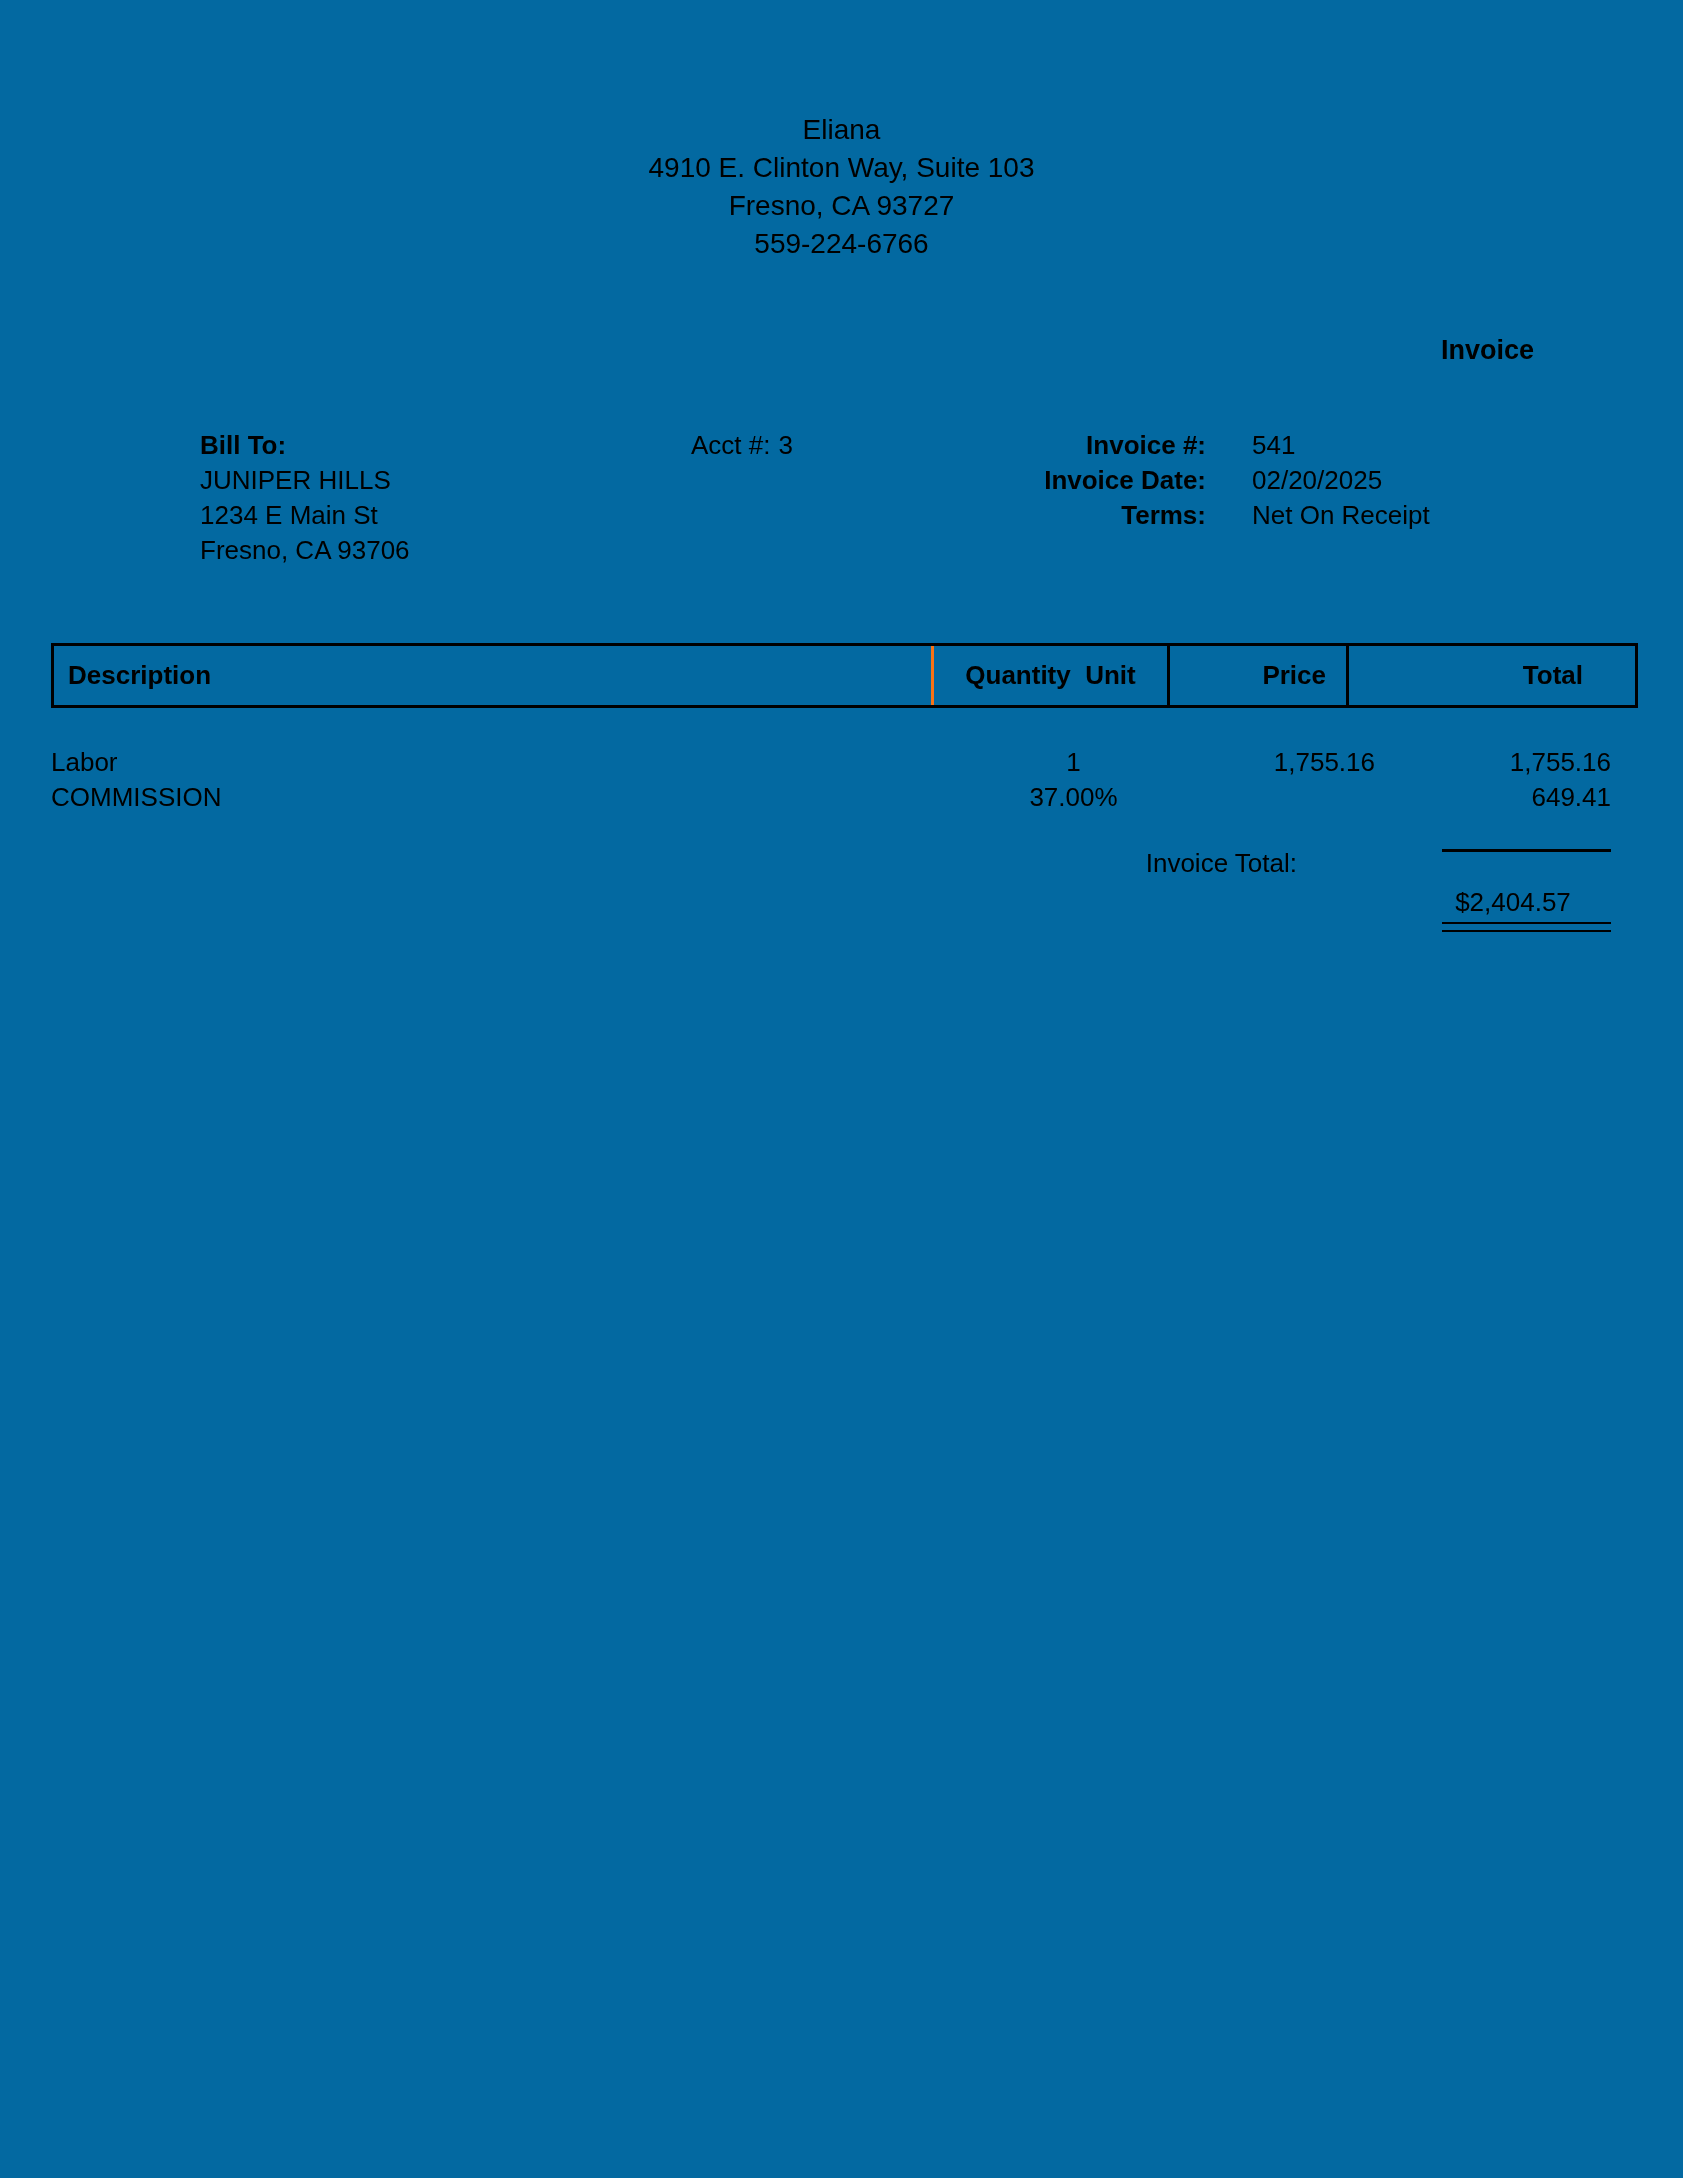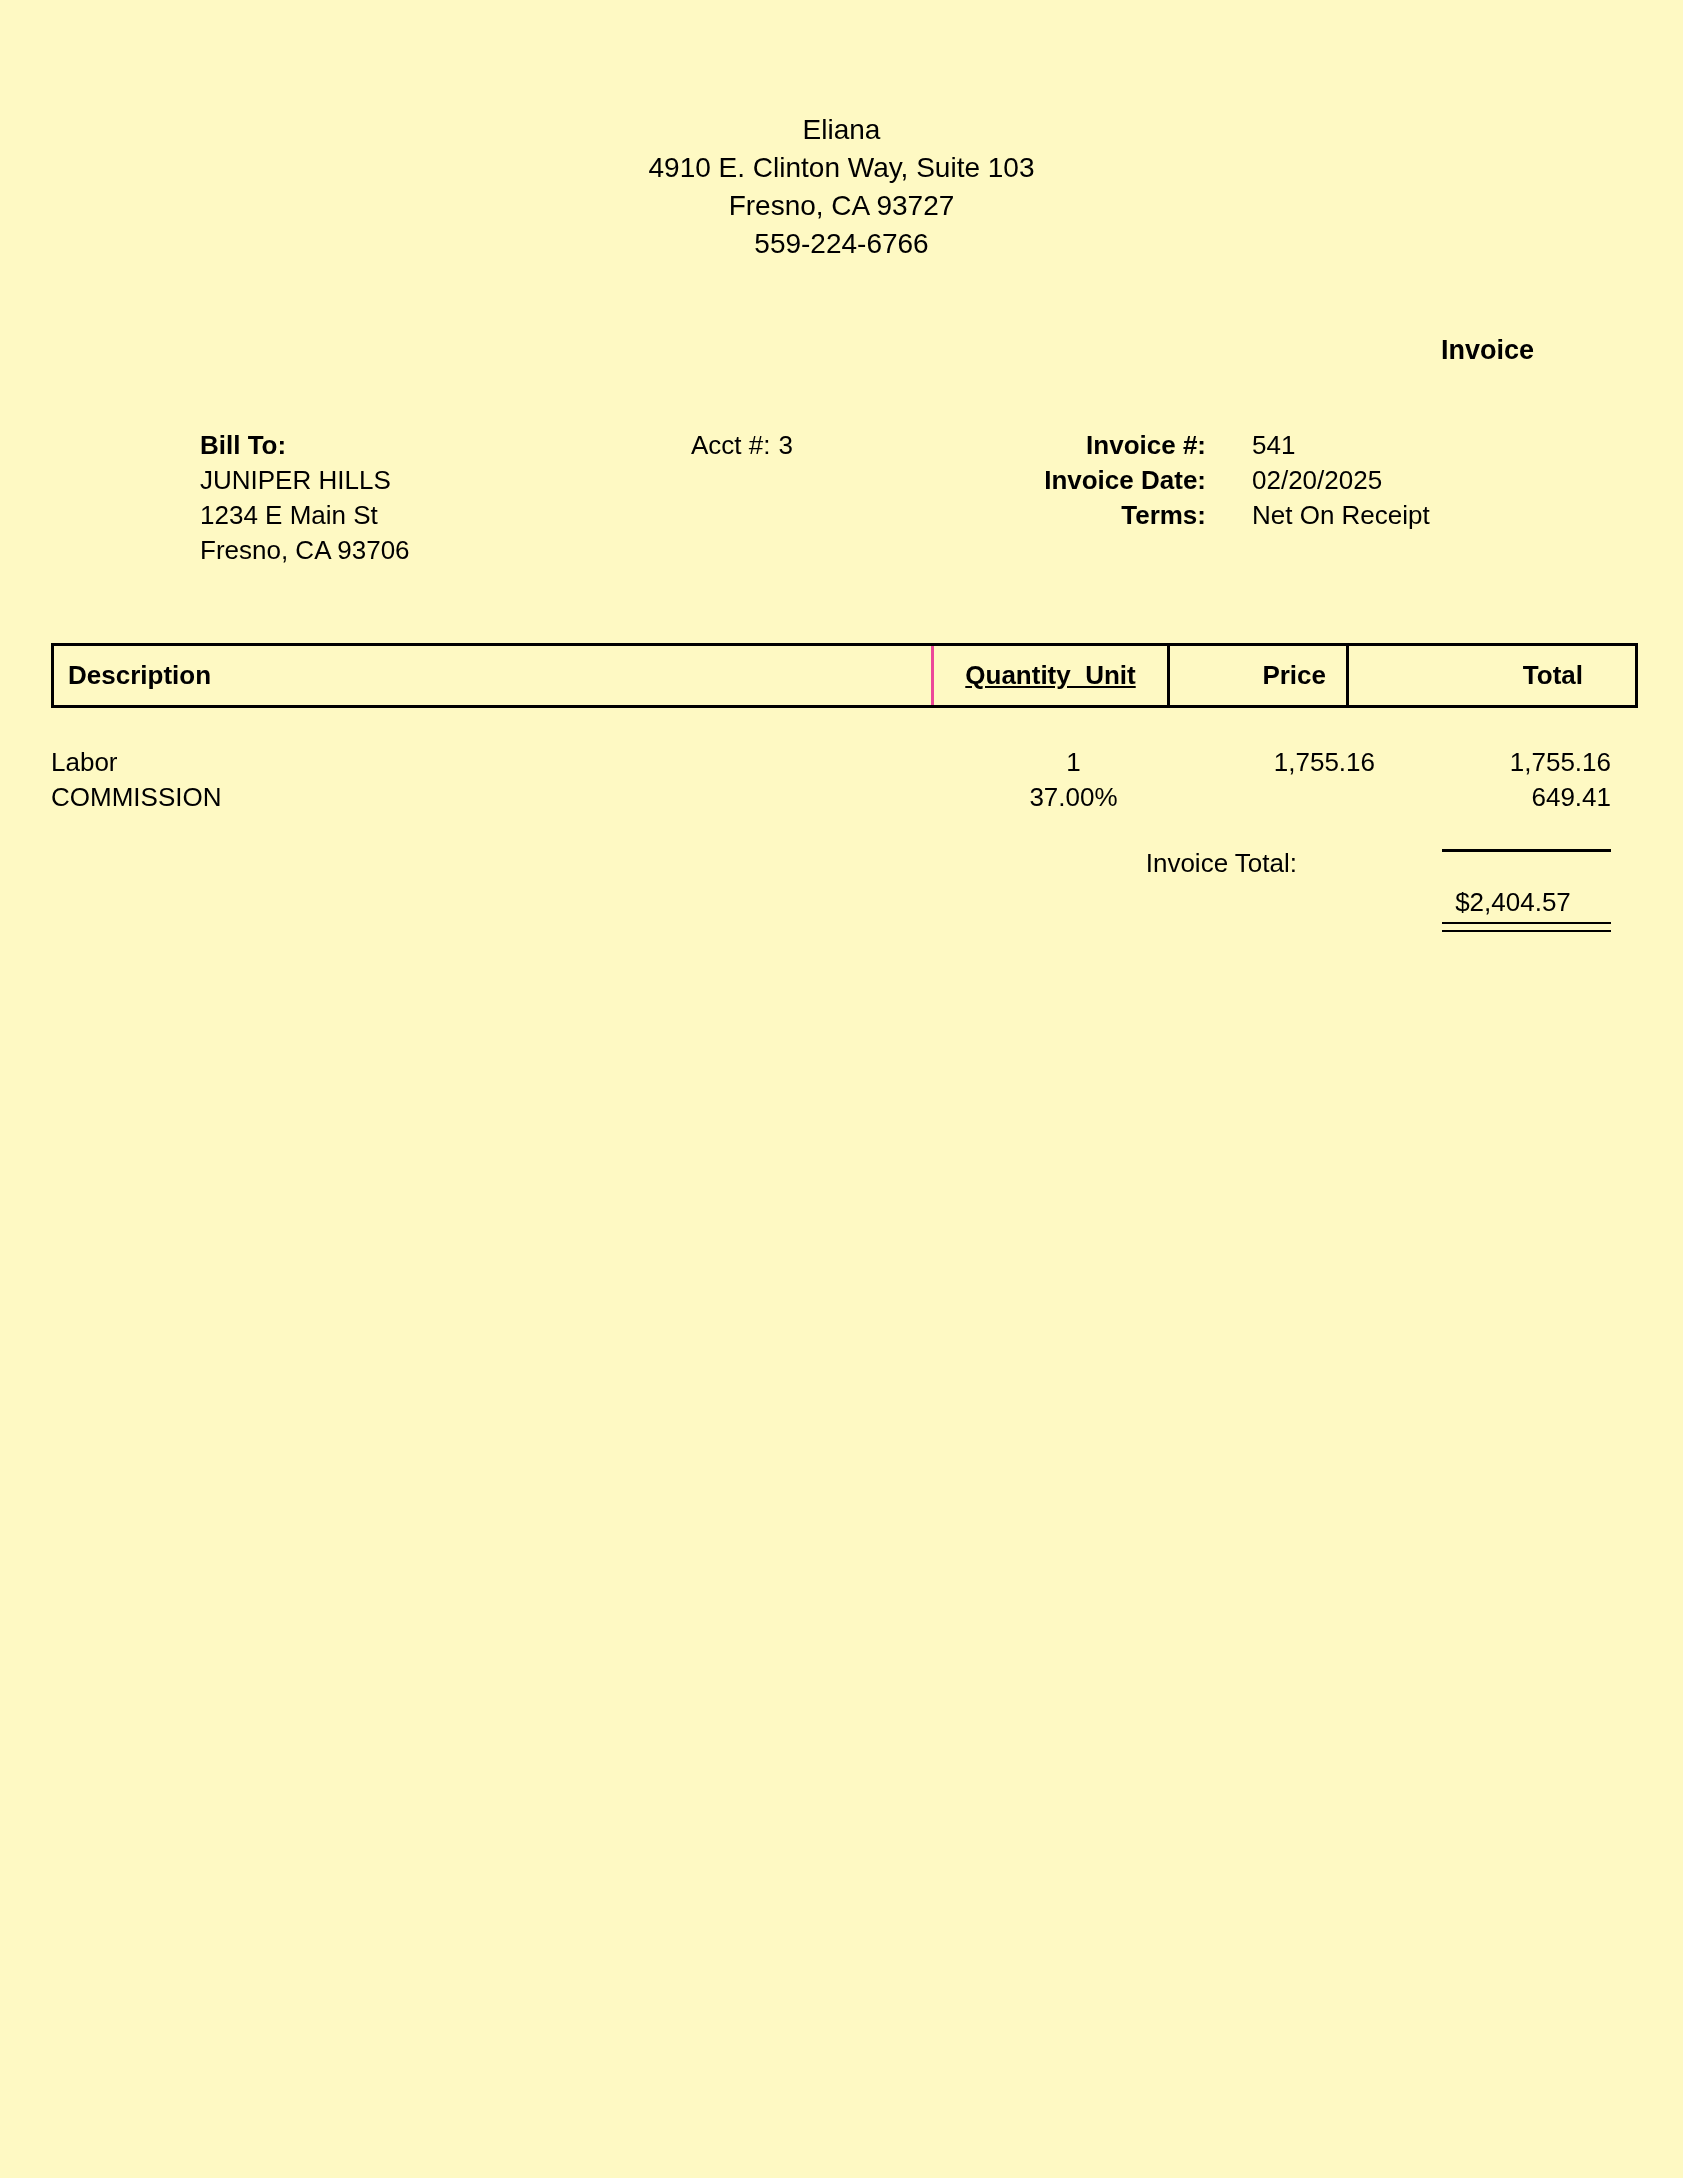--- a/index.html
+++ b/index.html
@@ -1,20 +1,20 @@
 <!DOCTYPE html>
 <html><head>
 <meta charset="utf-8">
 <style>
   html, body { margin: 0; padding: 0; background: #ffffff; }
   .page {
     position: relative;
     width: 1683px;
     height: 2178px;
-    background: #fef9c3;
+    background: #0369a1;
     color: #000000;
     font-family: "Liberation Sans", sans-serif;
     overflow: hidden;
   }
   .company {
     position: absolute;
     top: 111px;
     left: 0;
     width: 1683px;
     text-align: center;
@@ -70,21 +70,21 @@
     font-size: 26px;
     font-weight: bold;
   }
   .th {
     height: 100%;
     display: flex;
     align-items: center;
     box-sizing: border-box;
   }
   .th-desc  { width: 877px; padding-left: 14px; }
-  .th-qty   { width: 236px; border-left: 3px solid #ec4899; justify-content: center; white-space: pre; text-decoration: underline; }
+  .th-qty   { width: 236px; border-left: 3px solid #f97316; justify-content: center; white-space: pre; }
   .th-price { width: 179px; border-left: 3px solid #000000; justify-content: flex-end; padding-right: 20px; }
   .th-total { width: 264px; border-left: 3px solid #000000; justify-content: flex-end; padding-right: 27px; }
 
   .items-body {
     position: absolute;
     left: 51px;
     top: 745px;
     width: 1587px;
     font-size: 26px;
     line-height: 35px;

